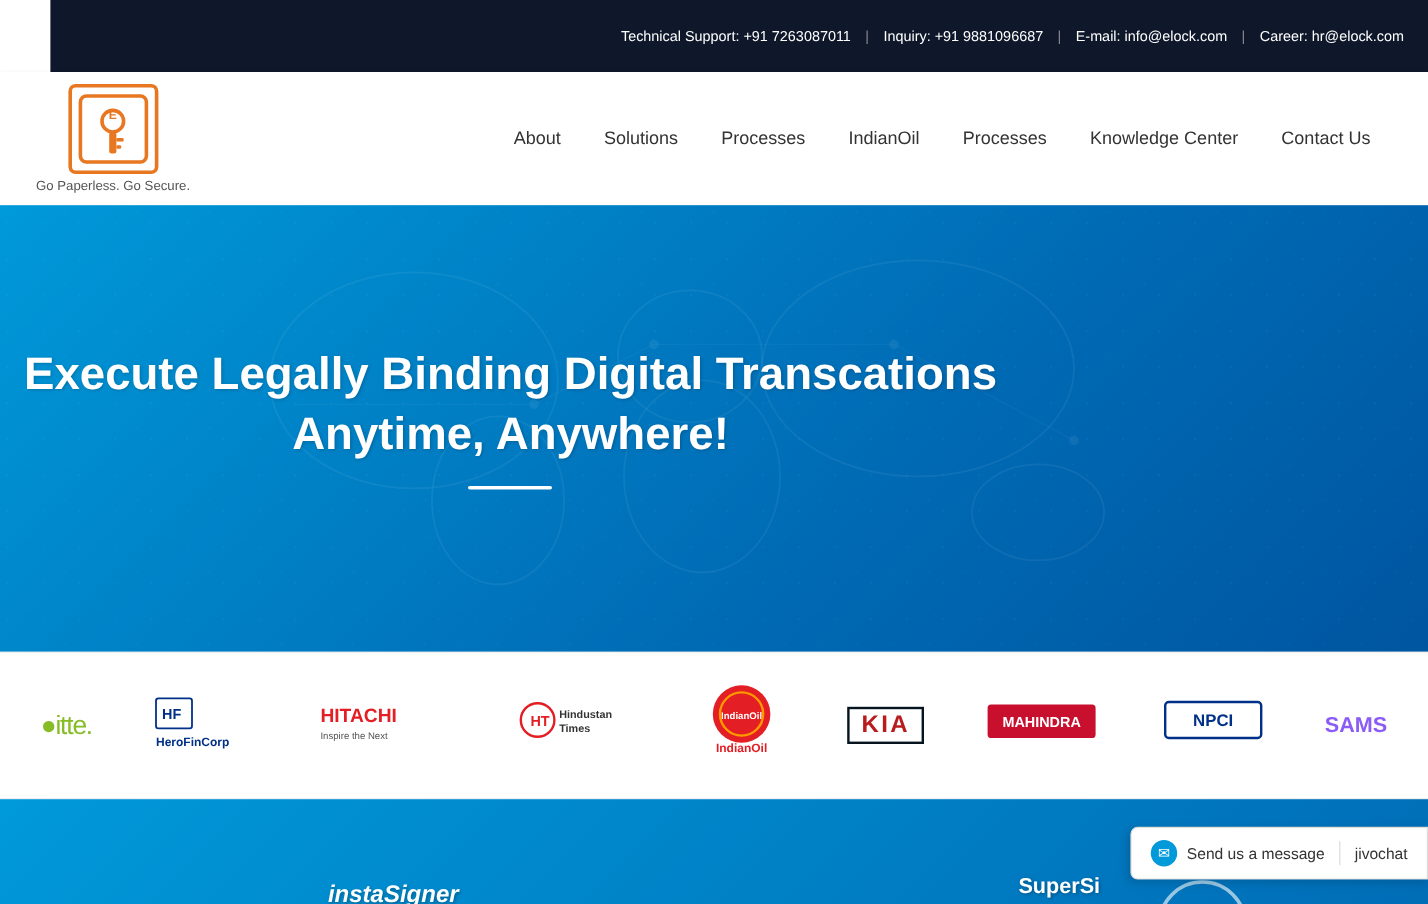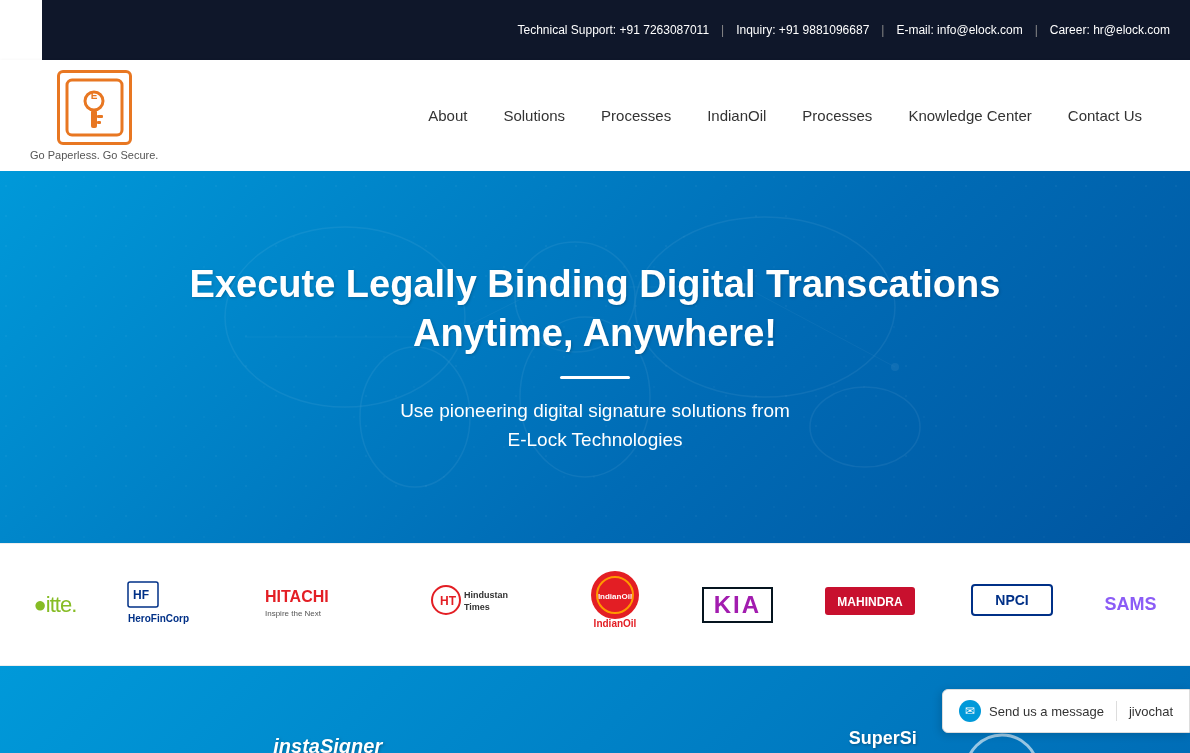--- a/index.html
+++ b/index.html
@@ -65,21 +65,21 @@
       padding: 8px 18px;
       position: relative;
     }
 
     
     .hero {
       background: linear-gradient(135deg, #0099d9 0%, #006bb5 60%, #0055a0 100%);
       min-height: 372px;
       display: flex;
       align-items: center;
-      justify-content: center;
+      justify-content: flex-start;
       position: relative;
       overflow: hidden;
     }
     .hero-bg {
       position: absolute;
       top: 0; left: 0; right: 0; bottom: 0;
       opacity: 0.12;
       background-image: radial-gradient(circle at 20% 50%, rgba(255,255,255,0.3) 1px, transparent 1px),
                         radial-gradient(circle at 80% 20%, rgba(255,255,255,0.2) 1px, transparent 1px);
       background-size: 30px 30px;
@@ -138,21 +138,21 @@
     }
 
     
     .logo-text {
       font-size: 14px;
       font-weight: bold;
       color: #333;
       white-space: nowrap;
     }
     .logo-deloitte { font-size: 22px; color: #86bc25; font-weight: 300; letter-spacing: -1px; }
-    .logo-kia { color: #a21caf; font-size: 24px; font-weight: bold; letter-spacing: 2px; border: 2px solid #05141f; padding: 2px 10px; }
+    .logo-kia { color: #b91c1c; font-size: 20px; font-weight: bold; letter-spacing: 2px; border: 2px solid #05141f; padding: 2px 10px; }
     .logo-samsung { color: #8b5cf6; font-size: 18px; font-weight: bold; }
 
     
     .bottom-section {
       background: linear-gradient(135deg, #0099d9 0%, #006bb5 100%);
       min-height: 145px;
       display: flex;
       align-items: center;
       justify-content: space-around;
       padding: 20px 40px;
@@ -303,24 +303,20 @@
         <circle cx="750" cy="180" r="4" fill="rgba(255,255,255,0.4)"></circle>
       </g>
     </svg>
   </div>
   <div class="hero-content">
     <h1 class="hero-title">
       <span>Execute Legally Binding Digital Transcations</span><br>
       <span>Anytime, Anywhere!</span>
     </h1>
     <div class="hero-divider"></div>
-    <p class="hero-subtitle">
-      <span>Use pioneering digital signature solutions from</span><br>
-      <span>E-Lock Technologies</span>
-    </p>
   </div>
 </section>
 
 <div class="logos-strip">
 
   <div class="logo-item">
     <span class="logo-text logo-deloitte">●itte.</span>
   </div>
 
   <div class="logo-item">

